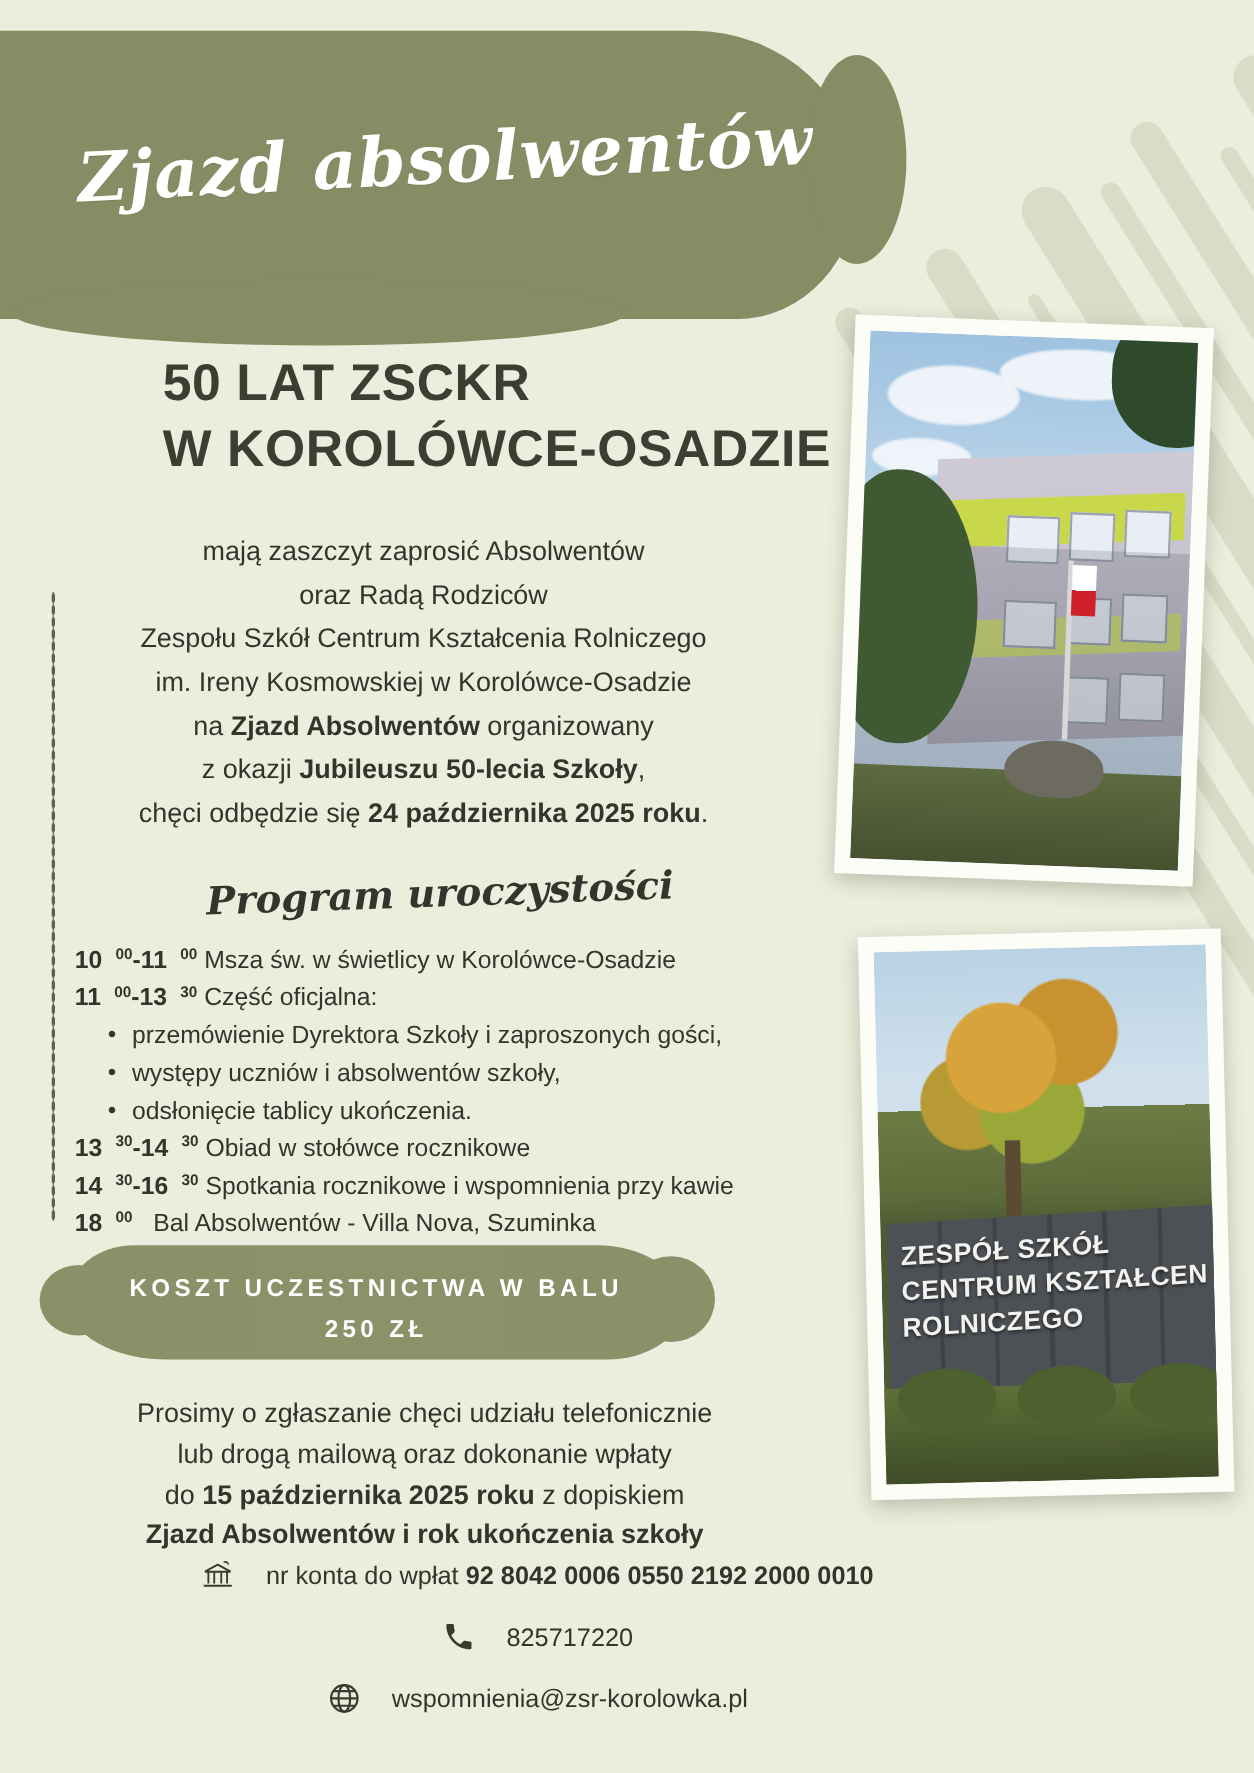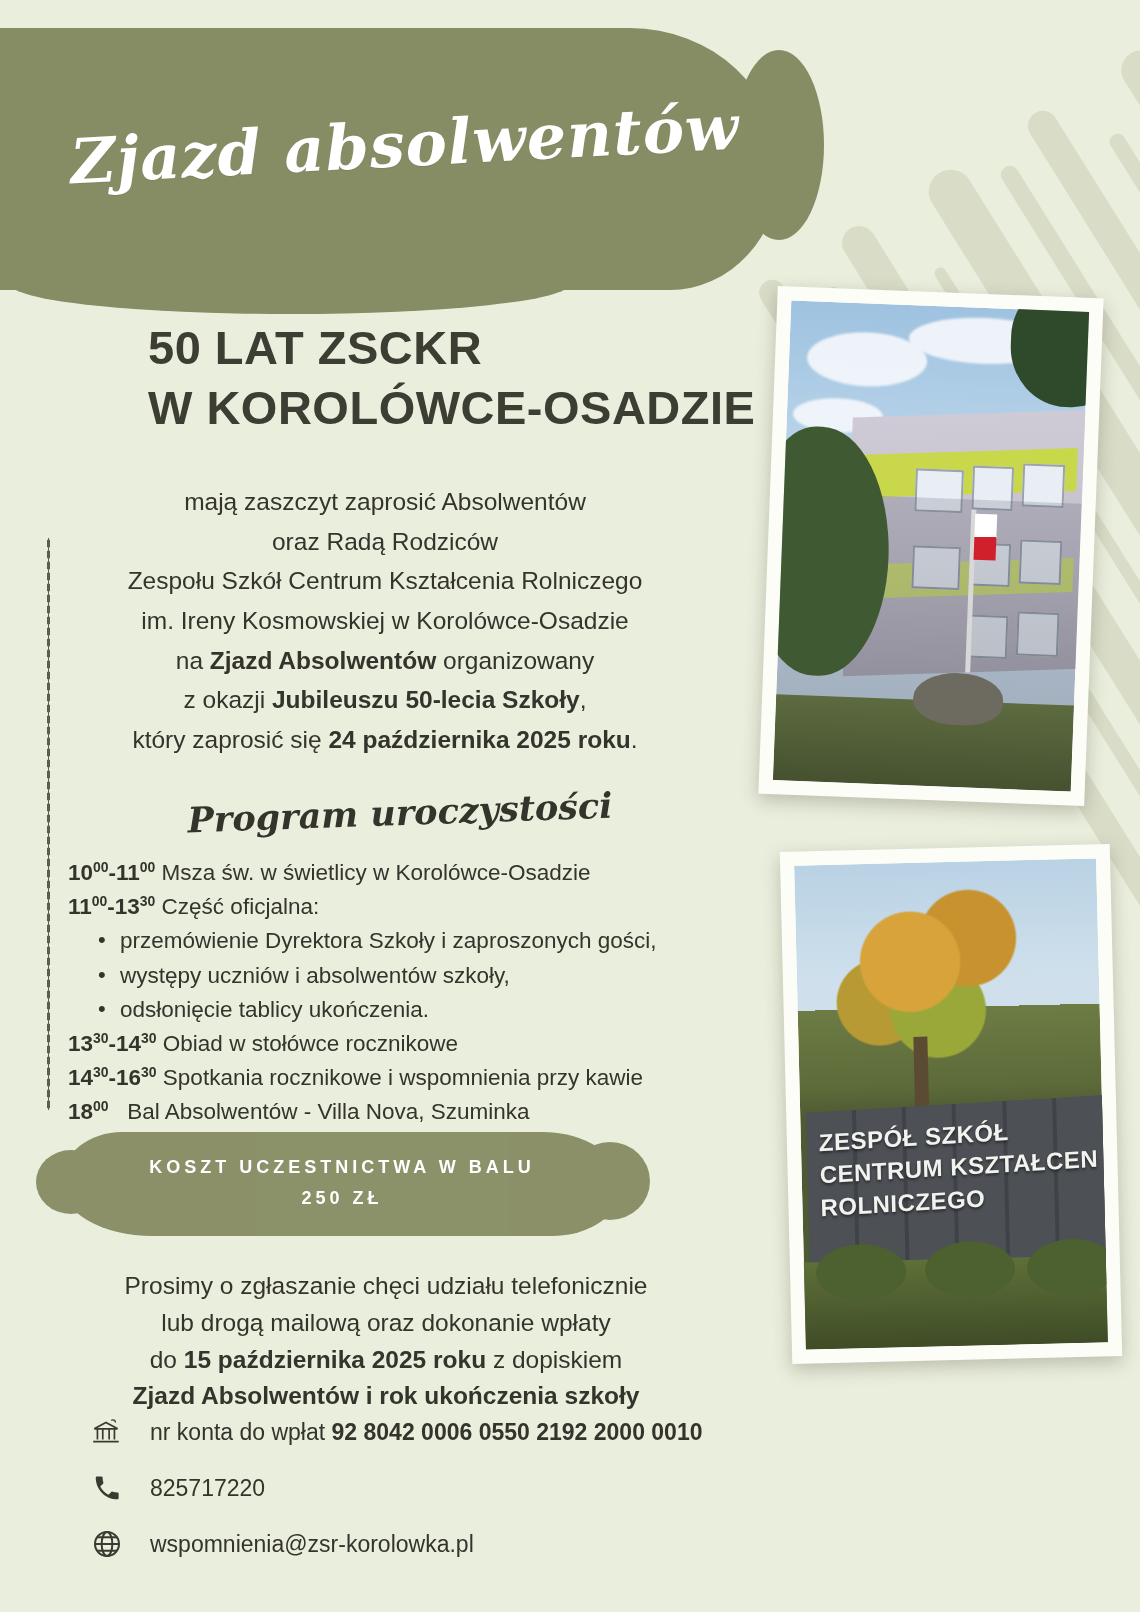--- a/index.html
+++ b/index.html
@@ -134,21 +134,21 @@
     position: absolute;
     left: 68px;
     top: 856px;
     width: 690px;
     font-size: 22.5px;
     line-height: 1.52;
     color: #33342b;
   }
   .program .row { white-space: nowrap; }
   .program .t { font-weight: 700; }
-  .program sup { font-size: .62em; font-weight: 700; }
+  .program sup { font-size: .62em; font-weight: 700; margin-left: 12px; }
   .program ul { margin: 0; padding: 0 0 0 30px; list-style: none; }
   .program li { position: relative; padding-left: 22px; }
   .program li::before {
     content: "•";
     position: absolute;
     left: 0;
     top: -1px;
     font-size: 22px;
   }
 
@@ -184,21 +184,21 @@
     border-radius: 50%;
   }
   .cost-text {
     position: absolute;
     left: 62px;
     top: 1152px;
     width: 560px;
     text-align: center;
     color: #fff;
     font-weight: 700;
-    font-size: 18px;
+    font-size: 22px;
     letter-spacing: 4px;
     line-height: 1.7;
   }
 
   
   .closing {
     position: absolute;
     left: 26px;
     top: 1268px;
     width: 720px;
@@ -216,20 +216,21 @@
     top: 1404px;
     width: 800px;
   }
   .contact {
     display: flex;
     align-items: center;
     height: 56px;
     gap: 22px;
     font-size: 23px;
     color: #33342b;
+    justify-content: center;
   }
   .contact .ic {
     width: 42px;
     height: 42px;
     display: flex;
     align-items: center;
     justify-content: center;
     flex: 0 0 42px;
   }
   .contact b { font-weight: 700; }
@@ -382,21 +383,21 @@
   <div>oraz Radą Rodziców</div>
   <div>Zespołu Szkół Centrum Kształcenia Rolniczego</div>
   <div>im. Ireny Kosmowskiej w Korolówce-Osadzie</div>
   <div>
     <span>na </span><b>Zjazd Absolwentów</b><span> organizowany</span>
   </div>
   <div>
     <span>z okazji </span><b>Jubileuszu 50-lecia Szkoły</b><span>,</span>
   </div>
   <div>
-    <span>który zaprosić się </span><b>24 października 2025 roku</b><span>.</span>
+    <span>chęci odbędzie się </span><b>24 października 2025 roku</b><span>.</span>
   </div>
 </div>
 
 <div class="program-title">Program uroczystości</div>
 
 <div class="program">
   <div class="row">
     <span class="t"><span>10</span><sup>00</sup>-<span>11</span><sup>00</sup></span><span> Msza św. w świetlicy w Korolówce-Osadzie</span>
   </div>
   <div class="row">

